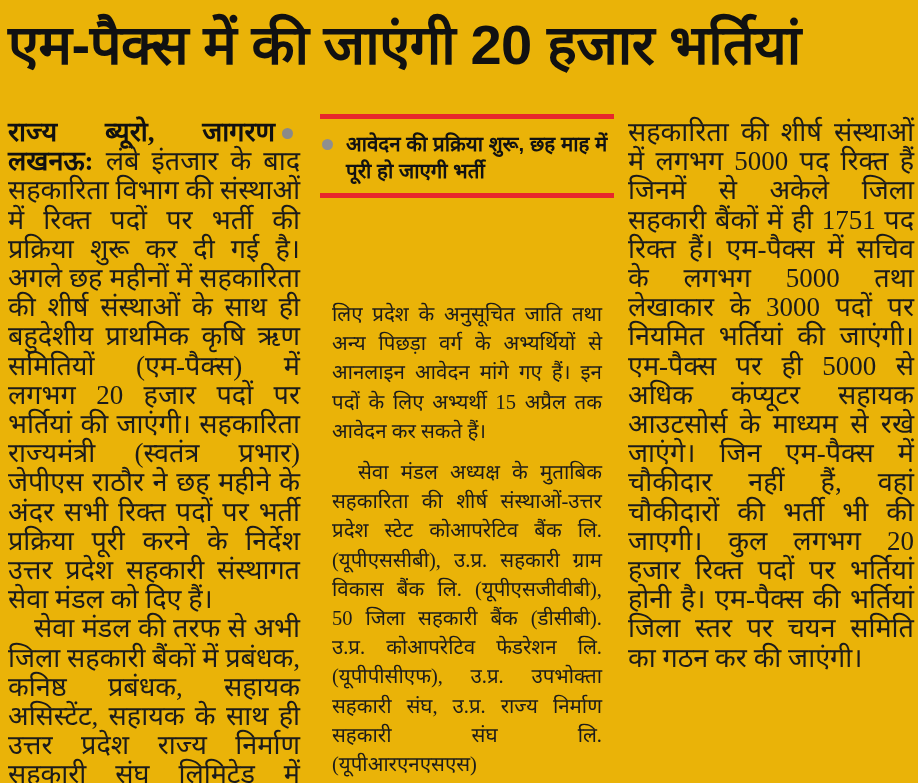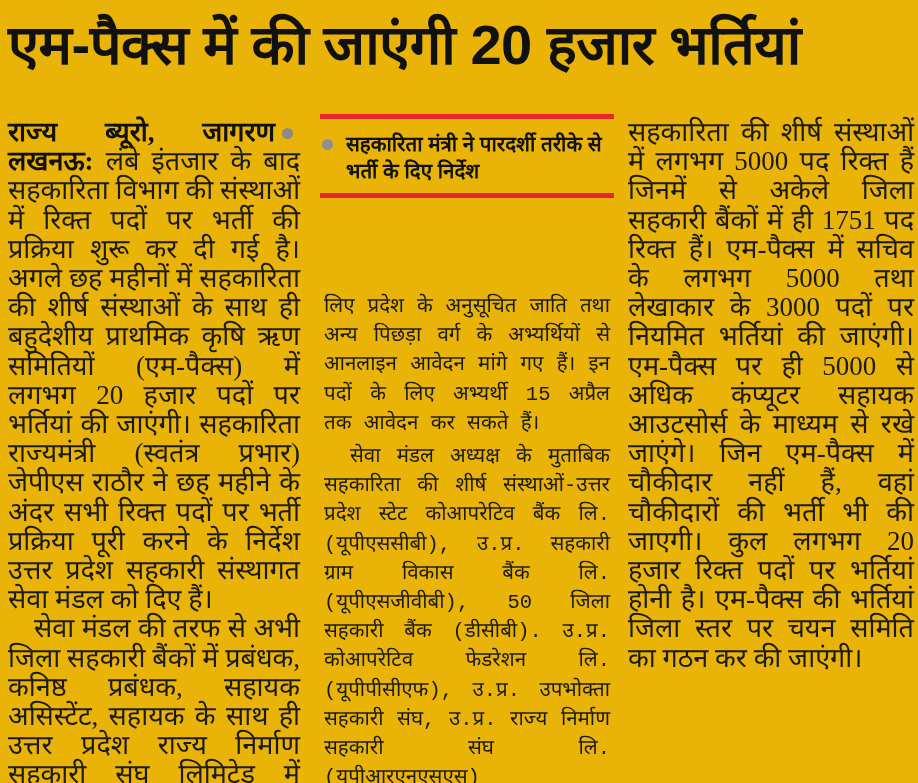--- a/index.html
+++ b/index.html
@@ -65,21 +65,21 @@
     left: 320px;
     top: 288px;
     width: 294px;
     font-family: "Liberation Serif", "DejaVu Serif", serif;
     font-size: 20.5px;
     line-height: 29.2px;
     text-align: justify;
     text-justify: inter-word;
     color: #1b1b1b;
   }
-  .col2-body p { margin: 4px; font-family: Liberation Mono, monospace; }
+  .col2-body p { margin: 12px; }
   .col2-body p + p { text-indent: 26px; }
 
   .byline {
     font-weight: bold;
     color: #111111;
   }
   .byline-dot {
     display: inline-block;
     width: 11px;
     height: 11px;
@@ -141,21 +141,21 @@
     <p><span class="byline">राज्य ब्यूरो, जागरण</span><span class="byline-dot"></span><span class="byline">लखनऊ:</span>
       <span>लंबे इंतजार के बाद सहकारिता विभाग की संस्थाओं में रिक्त पदों पर भर्ती की प्रक्रिया शुरू कर दी गई है। अगले छह महीनों में सहकारिता की शीर्ष संस्थाओं के साथ ही बहुदेशीय प्राथमिक कृषि ऋण समितियों (एम-पैक्स) में लगभग 20 हजार पदों पर भर्तियां की जाएंगी। सहकारिता राज्यमंत्री (स्वतंत्र प्रभार) जेपीएस राठौर ने छह महीने के अंदर सभी रिक्त पदों पर भर्ती प्रक्रिया पूरी करने के निर्देश उत्तर प्रदेश सहकारी संस्थागत सेवा मंडल को दिए हैं।</span></p>
     <p>सेवा मंडल की तरफ से अभी जिला सहकारी बैंकों में प्रबंधक, कनिष्ठ प्रबंधक, सहायक असिस्टेंट, सहायक के साथ ही उत्तर प्रदेश राज्य निर्माण सहकारी संघ लिमिटेड में सहायक अभियंता (सिविल) के कुल 116 पदों पर विशेष चयन के</p>
   </div>
 
   <div class="teaser">
     <div class="rule rule-top"></div>
     <ul class="teaser-list">
       <li class="teaser-item">
         <span class="teaser-bullet"></span>
-        <span>सहकारिता मंत्री ने पारदर्शी तरीके से भर्ती के दिए निर्देश</span>
+        <span>आवेदन की प्रक्रिया शुरू, छह माह में पूरी हो जाएगी भर्ती</span>
       </li>
     </ul>
     <div class="rule rule-bottom"></div>
   </div>
 
   <div class="col2-body">
     <p>लिए प्रदेश के अनुसूचित जाति तथा अन्य पिछड़ा वर्ग के अभ्यर्थियों से आनलाइन आवेदन मांगे गए हैं। इन पदों के लिए अभ्यर्थी 15 अप्रैल तक आवेदन कर सकते हैं।</p>
     <p>सेवा मंडल अध्यक्ष के मुताबिक सहकारिता की शीर्ष संस्थाओं-उत्तर प्रदेश स्टेट कोआपरेटिव बैंक लि. (यूपीएससीबी), उ.प्र. सहकारी ग्राम विकास बैंक लि. (यूपीएसजीवीबी), 50 जिला सहकारी बैंक (डीसीबी). उ.प्र. कोआपरेटिव फेडरेशन लि. (यूपीपीसीएफ), उ.प्र. उपभोक्ता सहकारी संघ, उ.प्र. राज्य निर्माण सहकारी संघ लि. (यूपीआरएनएसएस)</p>
   </div>
 

